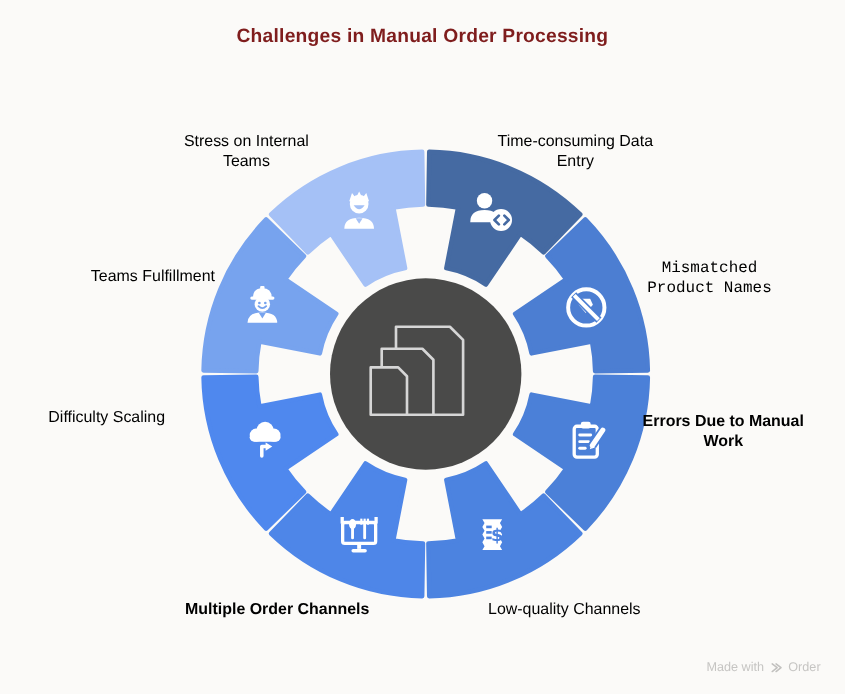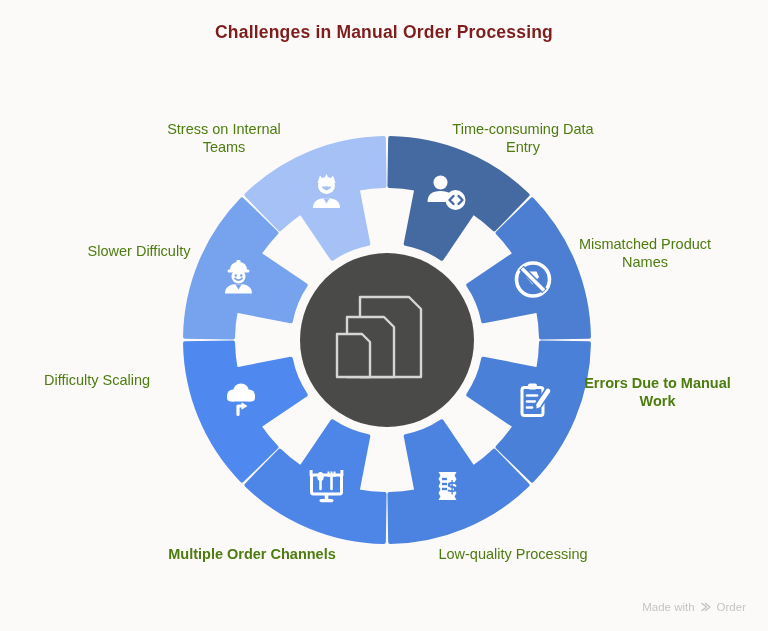--- a/index.html
+++ b/index.html
@@ -8,24 +8,24 @@
     background:#fbfaf8;
     font-family:"Liberation Sans", sans-serif;
   }
   .title{
     position:absolute;top:22px;left:0;width:768px;text-align:center;
     font-size:17.5px;font-weight:700;color:#7f1d1d;letter-spacing:.2px;
   }
   #wheel-svg{position:absolute;top:0;left:0;}
   .seg-label{
     position:absolute;text-align:center;
-    font-size:14.5px;line-height:1.22;color:#4d7c0f;
+    font-size:14.5px;line-height:1.22;color:#000000;
   }
   .lbl-0{top:121px;left:443px;width:160px;}
-  .lbl-1{top:236px;left:570px;width:150px;}
+  .lbl-1{top:236px;left:570px;width:150px;font-family:Liberation Mono, monospace;}
   .lbl-2{top:375px;left:580px;width:155px;font-weight:bold;}
   .lbl-3{top:546px;left:413px;width:200px;}
   .lbl-4{top:546px;left:152px;width:200px;font-weight:bold;}
   .lbl-5{top:372px;left:17px;width:160px;}
   .lbl-6{top:243px;left:59px;width:160px;}
   .lbl-7{top:121px;left:159px;width:130px;}
   .footer{
     position:absolute;right:22px;bottom:18px;
     display:flex;align-items:center;gap:5px;
     font-size:11.5px;color:#c6c5c3;
@@ -120,24 +120,24 @@
     <path d="M360 297 L409 297 L421 309 L421 377 L360 377 Z"></path>
     <path d="M347 317 L384 317 L394 327 L394 377 L347 377 Z"></path>
     <path d="M337 334 L362 334 L370 342 L370 377 L337 377 Z"></path>
   </g>
 </g>
   </svg>
 
 <div class="seg-label lbl-0">Time-consuming Data Entry</div>
 <div class="seg-label lbl-1">Mismatched Product Names</div>
 <div class="seg-label lbl-2">Errors Due to Manual Work</div>
-<div class="seg-label lbl-3">Low-quality Processing</div>
+<div class="seg-label lbl-3">Low-quality Channels</div>
 <div class="seg-label lbl-4">Multiple Order Channels</div>
 <div class="seg-label lbl-5">Difficulty Scaling</div>
-<div class="seg-label lbl-6">Slower Difficulty</div>
+<div class="seg-label lbl-6">Teams Fulfillment</div>
 <div class="seg-label lbl-7">Stress on Internal Teams</div>
 
 <div class="footer">
   <span>Made with</span>
   <svg width="12" height="12" viewBox="0 0 12 12">
     <path d="M2,2.5 L6.5,6 L2,9.5 M5.5,2.5 L10,6 L5.5,9.5" stroke="#c2c1bf" stroke-width="1.4" fill="none" stroke-linecap="round" stroke-linejoin="round"></path>
   </svg>
   <span>Order</span>
 </div>
 

